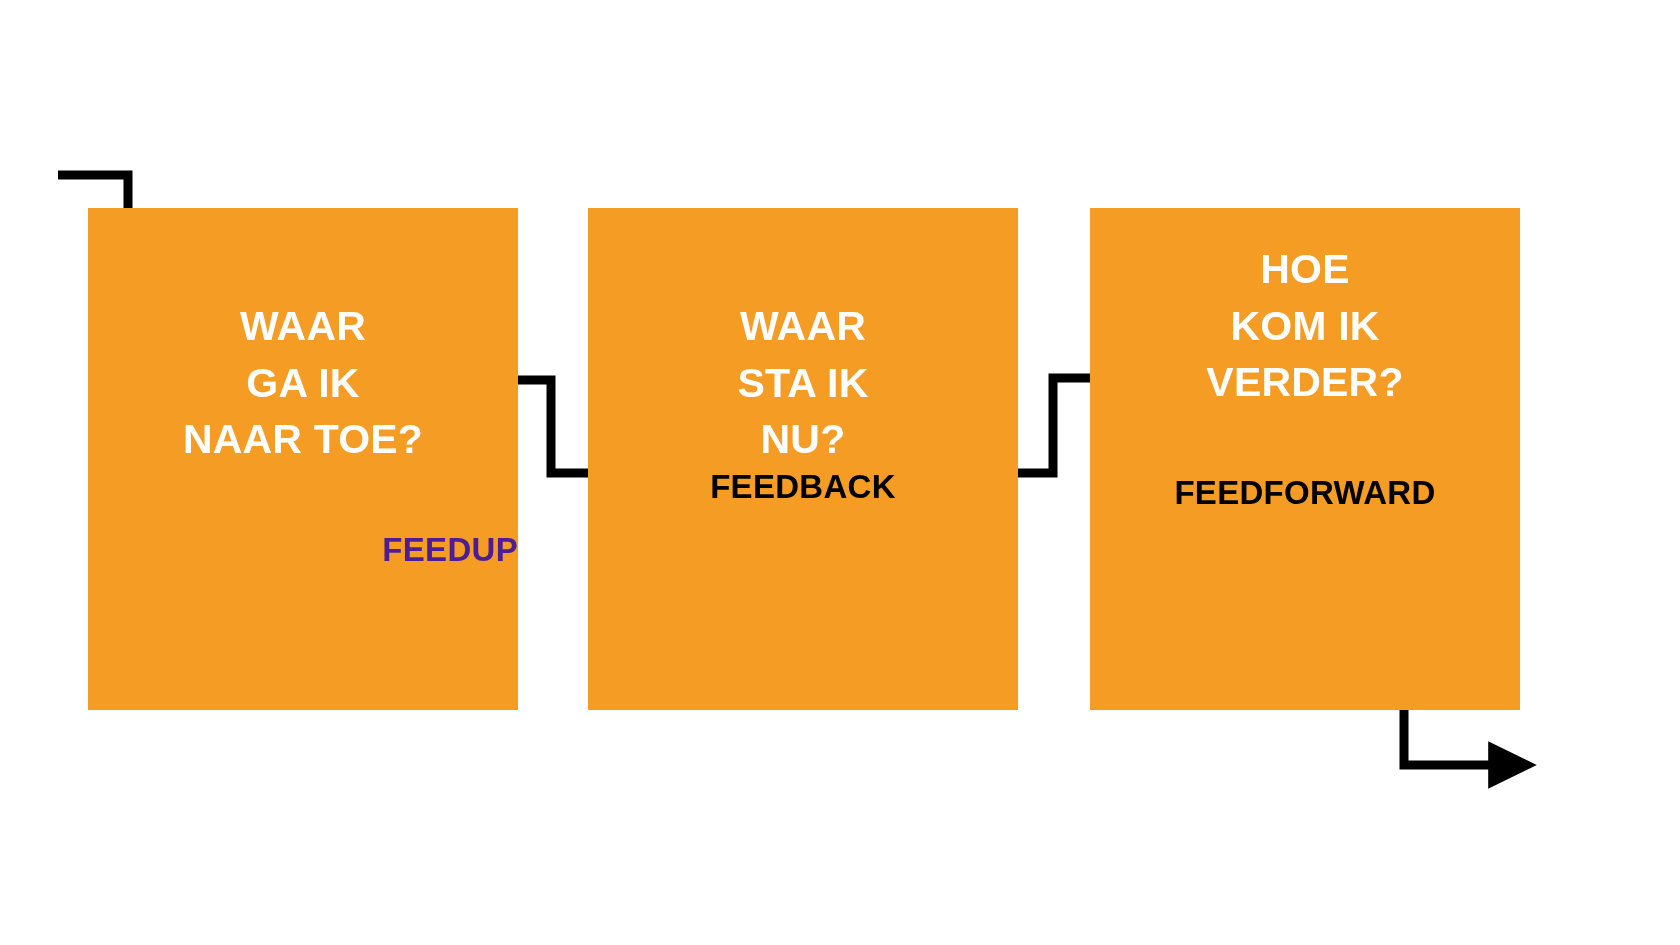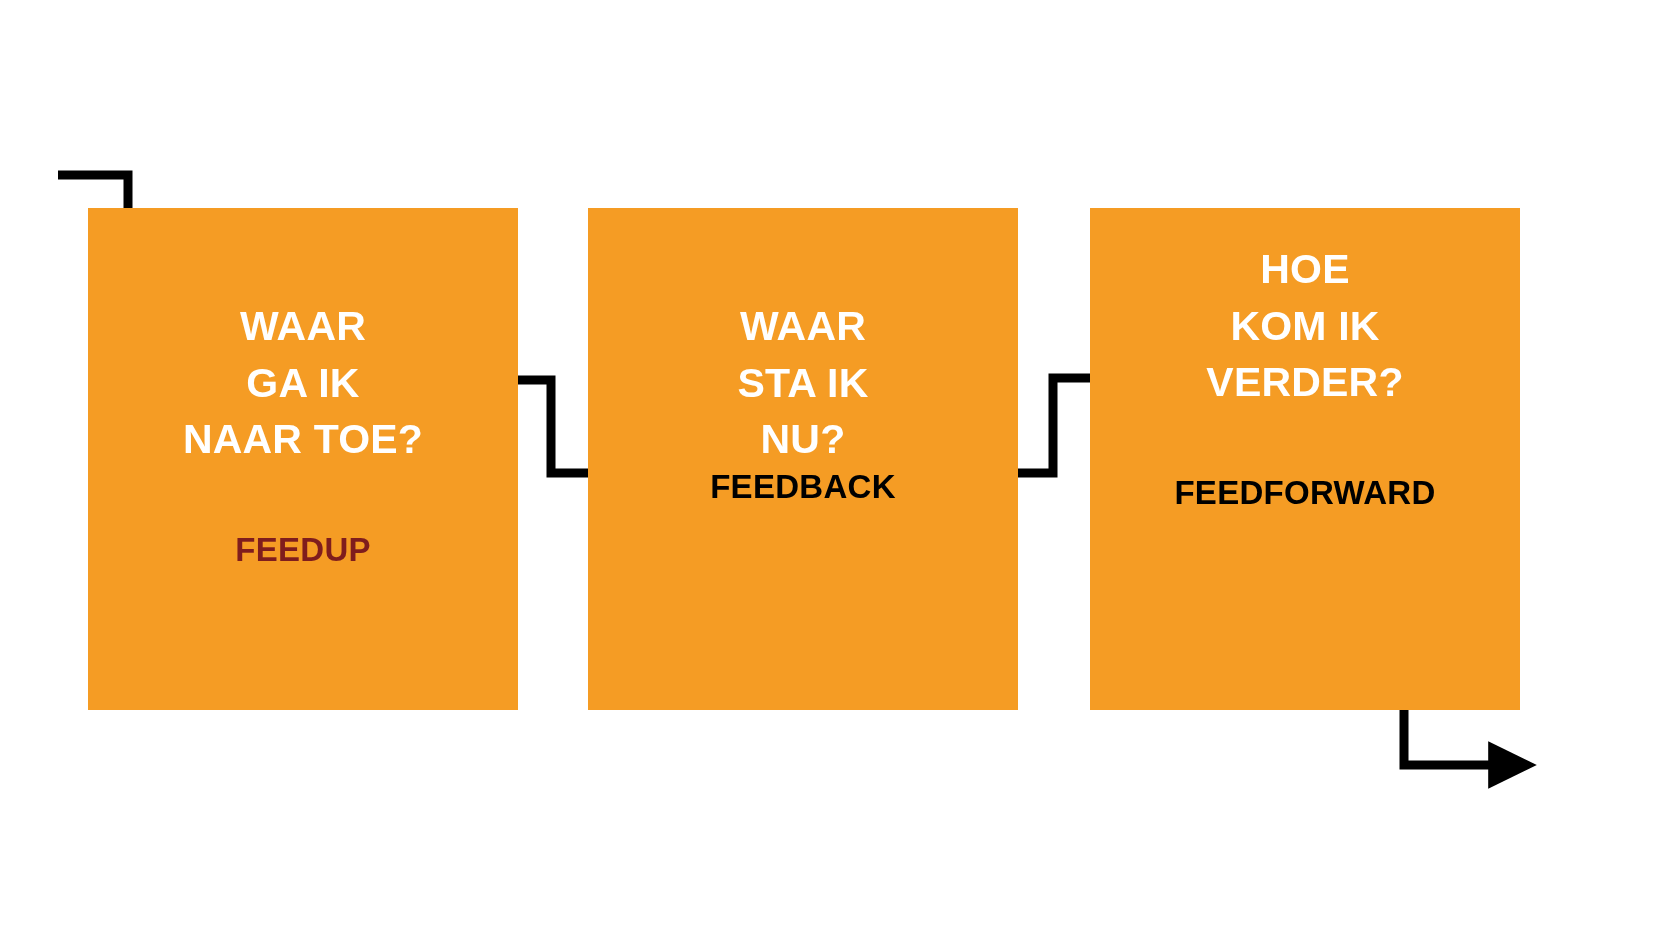--- a/index.html
+++ b/index.html
@@ -81,21 +81,21 @@
 
     <path d="M 903,473 L 1053,473 L 1053,378 L 1132,378" fill="none" stroke="#000000" stroke-width="9" stroke-linecap="butt" stroke-linejoin="miter" marker-end="url(#arrowhead)"></path>
 
     <path d="M 1293,615 L 1404,615 L 1404,765 L 1490,765" fill="none" stroke="#000000" stroke-width="9" stroke-linecap="butt" stroke-linejoin="miter" marker-end="url(#arrowhead)"></path>
   </svg>
 
   <div class="stage-box" id="box-1" style="background: rgb(245, 156, 36);">
     <div class="stage-question" style="color: rgb(255, 255, 255);">WAAR
 GA IK
 NAAR TOE?</div>
-    <div class="stage-term" style="color: #7f1d1d;">FEEDUP</div>
+    <div class="stage-term" style="color: #4c1d95; text-align: right;">FEEDUP</div>
   </div>
 
   <div class="stage-box" id="box-2" style="background: rgb(245, 156, 36);">
     <div class="stage-question" style="color: rgb(255, 255, 255);">WAAR
 STA IK
 NU?</div>
     <div class="stage-term" style="color: rgb(0, 0, 0);">FEEDBACK</div>
   </div>
 
   <div class="stage-box" id="box-3" style="background: rgb(245, 156, 36);">

